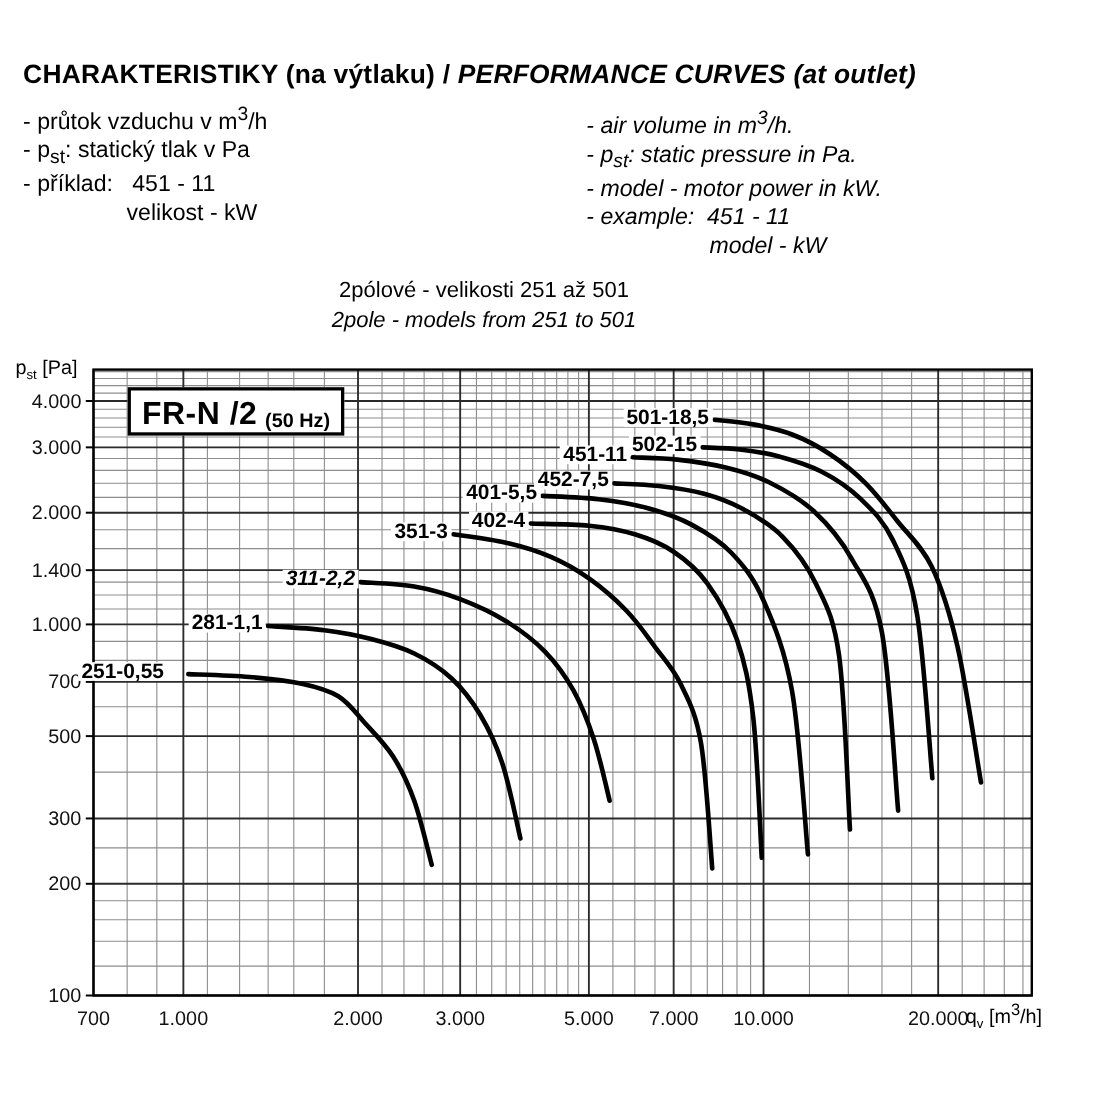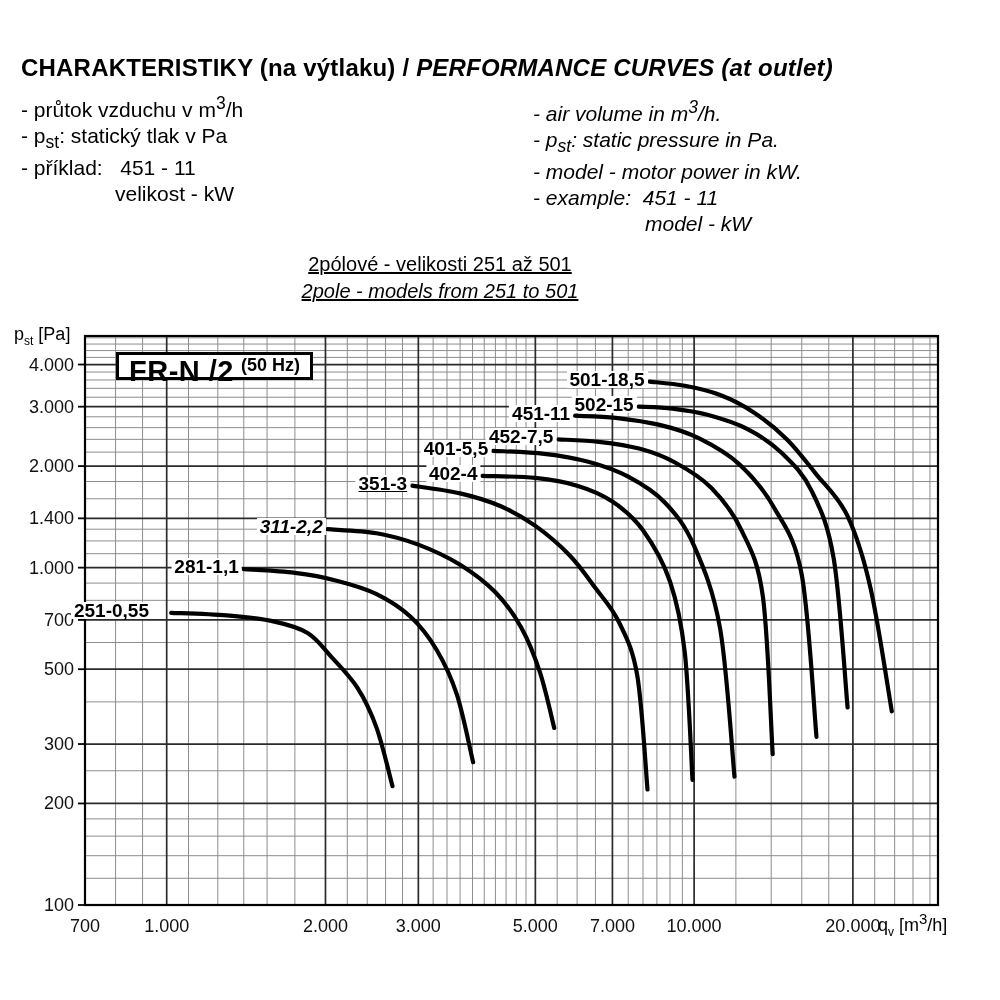--- a/index.html
+++ b/index.html
@@ -6,28 +6,28 @@
   body{width:1000px;height:1000px;font-family:"Liberation Sans",sans-serif;color:#000;}
   .page{position:relative;width:1000px;height:1000px;background:#fff;overflow:hidden;}
   .hdr-title{position:absolute;left:21px;top:54px;font-size:24px;font-weight:bold;white-space:nowrap;letter-spacing:.2px;}
   .hdr-title .it{font-style:italic;}
   .notes{position:absolute;font-size:21px;line-height:26px;}
   .notes-cs{left:21px;top:90px;}
   .notes-en{left:533px;top:94px;font-style:italic;}
   .note{white-space:nowrap;}
   .notes-cs .indent{padding-left:94px;}
   .notes-en .indent{padding-left:112px;}
-  .subtitle{position:absolute;left:0;top:251px;width:880px;text-align:center;font-size:20px;line-height:27px;text-decoration:underline;}
+  .subtitle{position:absolute;left:0;top:251px;width:880px;text-align:center;font-size:20px;line-height:27px;}
   .subtitle .line2{font-style:italic;}
   .chart-svg{position:absolute;left:0;top:0;}
   .axis-label{position:absolute;font-size:18px;white-space:nowrap;}
   .axis-label sub{font-size:12px;}
   .y-axis-label{left:14px;top:324px;}
   .x-axis-label{left:878px;top:910px;}
-  .titlebox{position:absolute;left:116px;top:352px;width:197px;height:28px;border:3px solid #000;background:#fff;display:flex;align-items:flex-start;justify-content:center;gap:7px;box-sizing:border-box;}
+  .titlebox{position:absolute;left:116px;top:352px;width:197px;height:44px;border:3px solid #000;background:#fff;display:flex;align-items:flex-end;justify-content:center;gap:7px;box-sizing:border-box;}
   .titlebox .t1{font-size:29px;font-weight:bold;letter-spacing:.5px;}
   .titlebox .t2{font-size:18px;font-weight:bold;}
   .curve-label{position:absolute;transform:translateX(-100%);background:#fff;font-weight:bold;font-size:19px;line-height:17px;padding:0 3px;white-space:nowrap;}
 </style>
 </head>
 <body>
 
 <div class="page">
 
   <svg class="chart-svg" width="1000" height="1000" viewBox="0 0 1000 1000">
@@ -178,21 +178,21 @@
 
   <div class="titlebox">
     <span class="t1">FR-N /2</span>
     <span class="t2">(50 Hz)</span>
   </div>
 
   <div>
       <div class="curve-label" style="left: 152px; top: 601.751px;">251-0,55</div>
       <div class="curve-label" style="left: 241.77px; top: 558.115px;">281-1,1</div>
       <div class="curve-label" style="left: 325.748px; top: 518.202px; font-style: italic;">311-2,2</div>
-      <div class="curve-label" style="left: 410.152px; top: 474.651px; text-decoration: underline;">351-3</div>
+      <div class="curve-label" style="left: 410.152px; top: 474.651px;">351-3</div>
       <div class="curve-label" style="left: 480.514px; top: 464.934px;">402-4</div>
       <div class="curve-label" style="left: 491.222px; top: 439.797px;">401-5,5</div>
       <div class="curve-label" style="left: 556.429px; top: 428.375px;">452-7,5</div>
       <div class="curve-label" style="left: 573.196px; top: 404.747px;">451-11</div>
       <div class="curve-label" style="left: 636.673px; top: 395.682px;">502-15</div>
       <div class="curve-label" style="left: 647.501px; top: 370.606px;">501-18,5</div>
     </div>
 
 </div>
 

